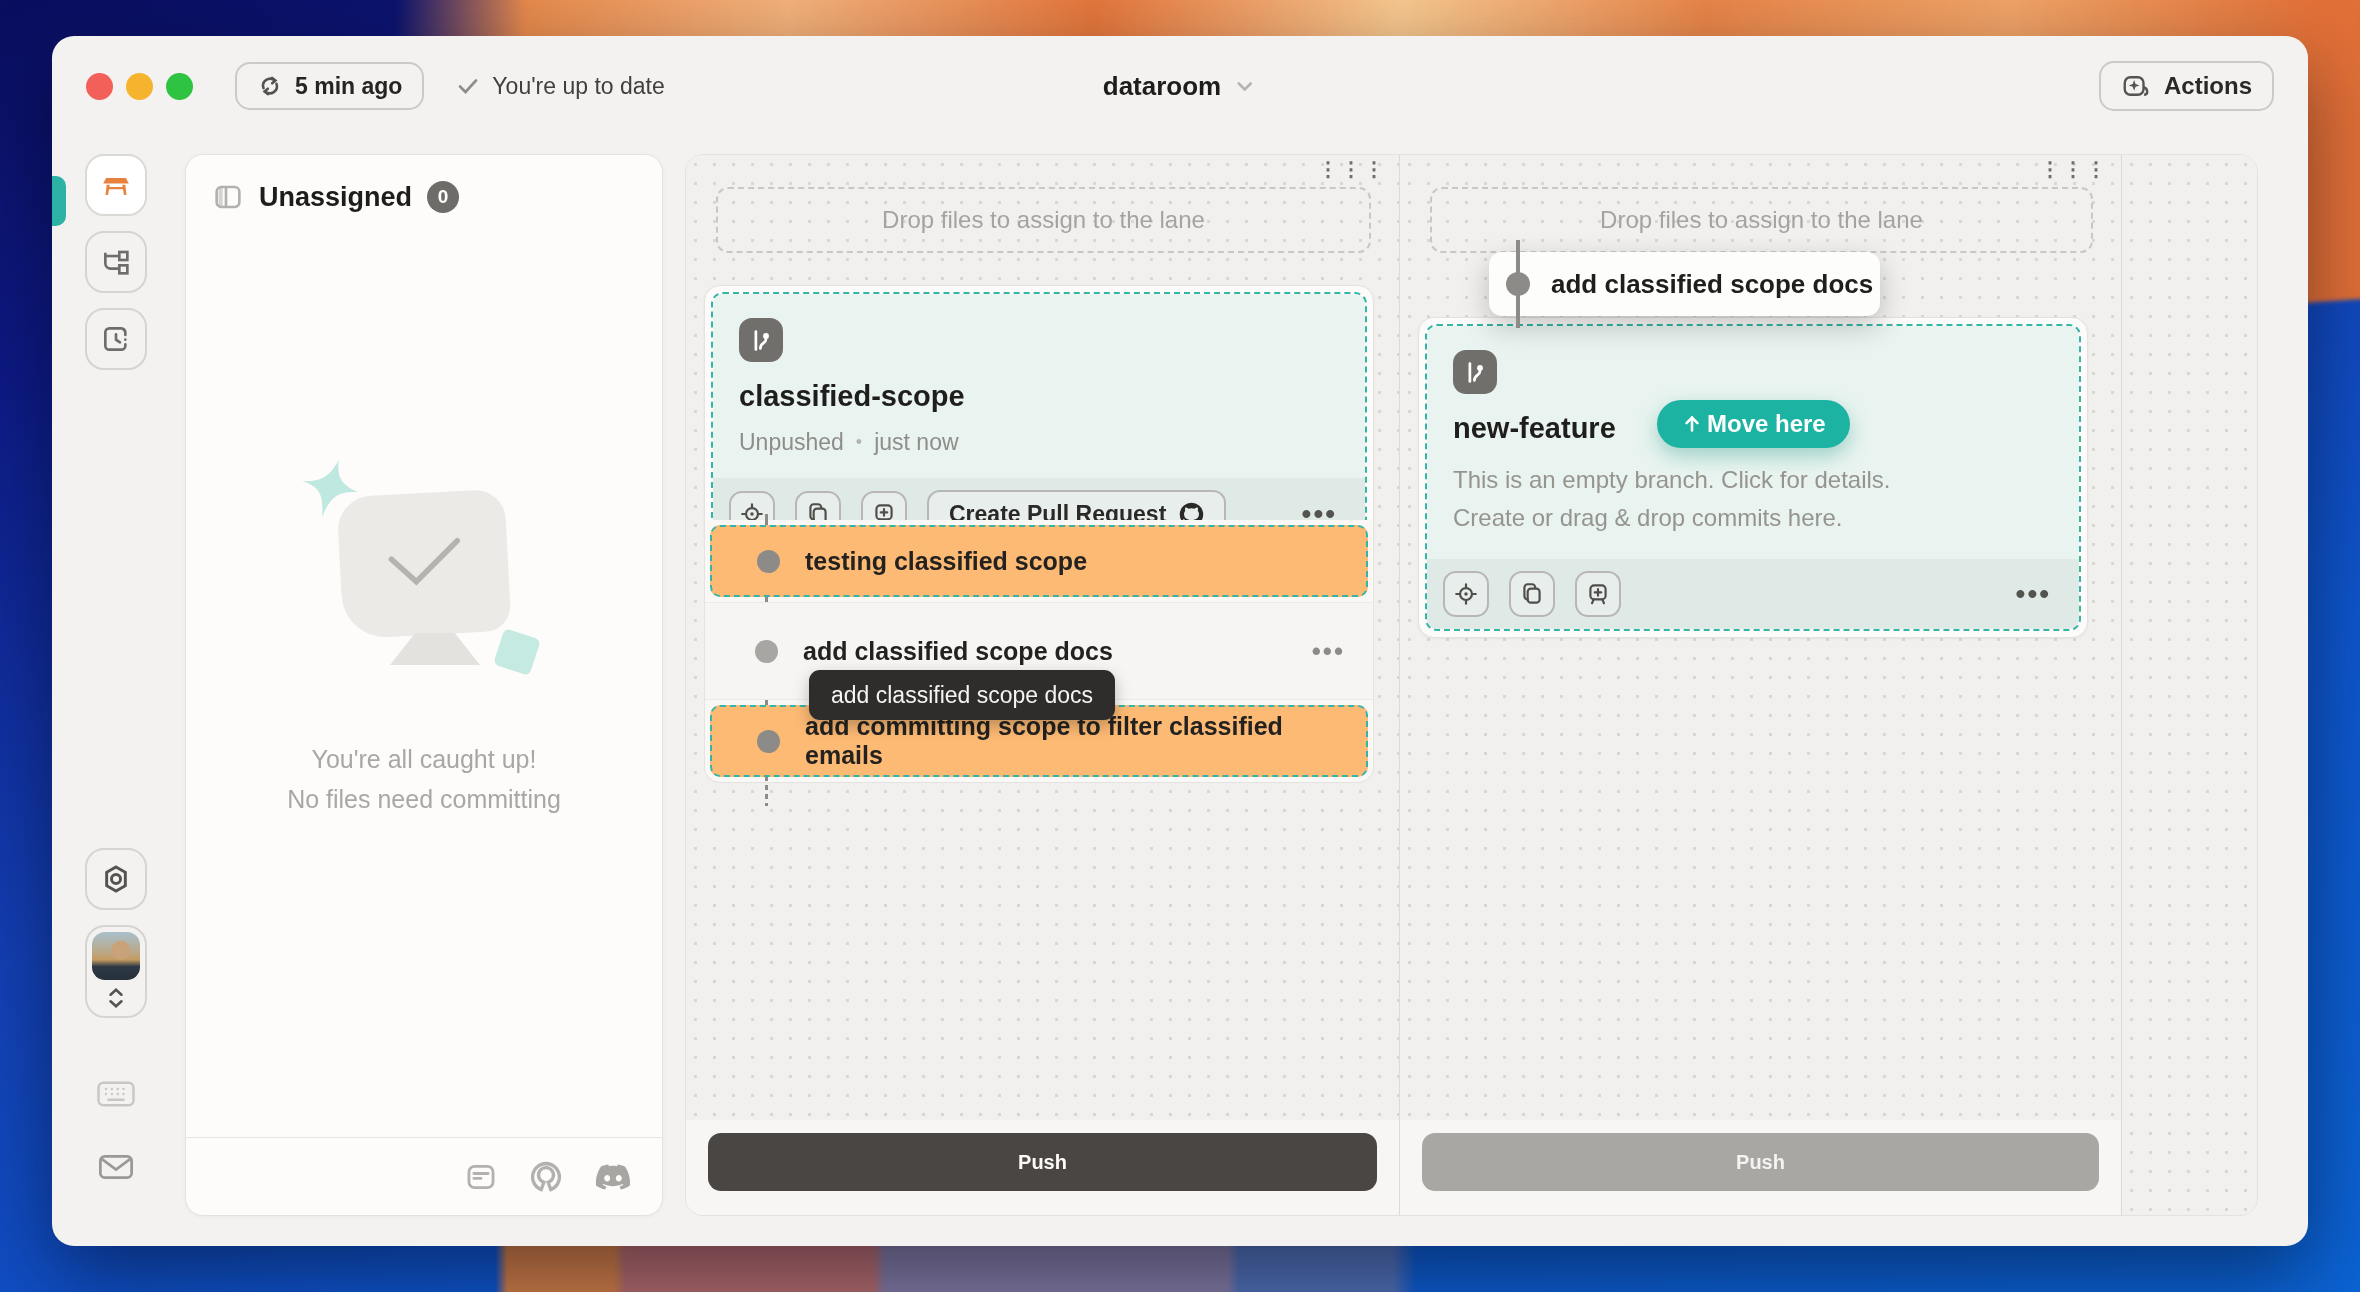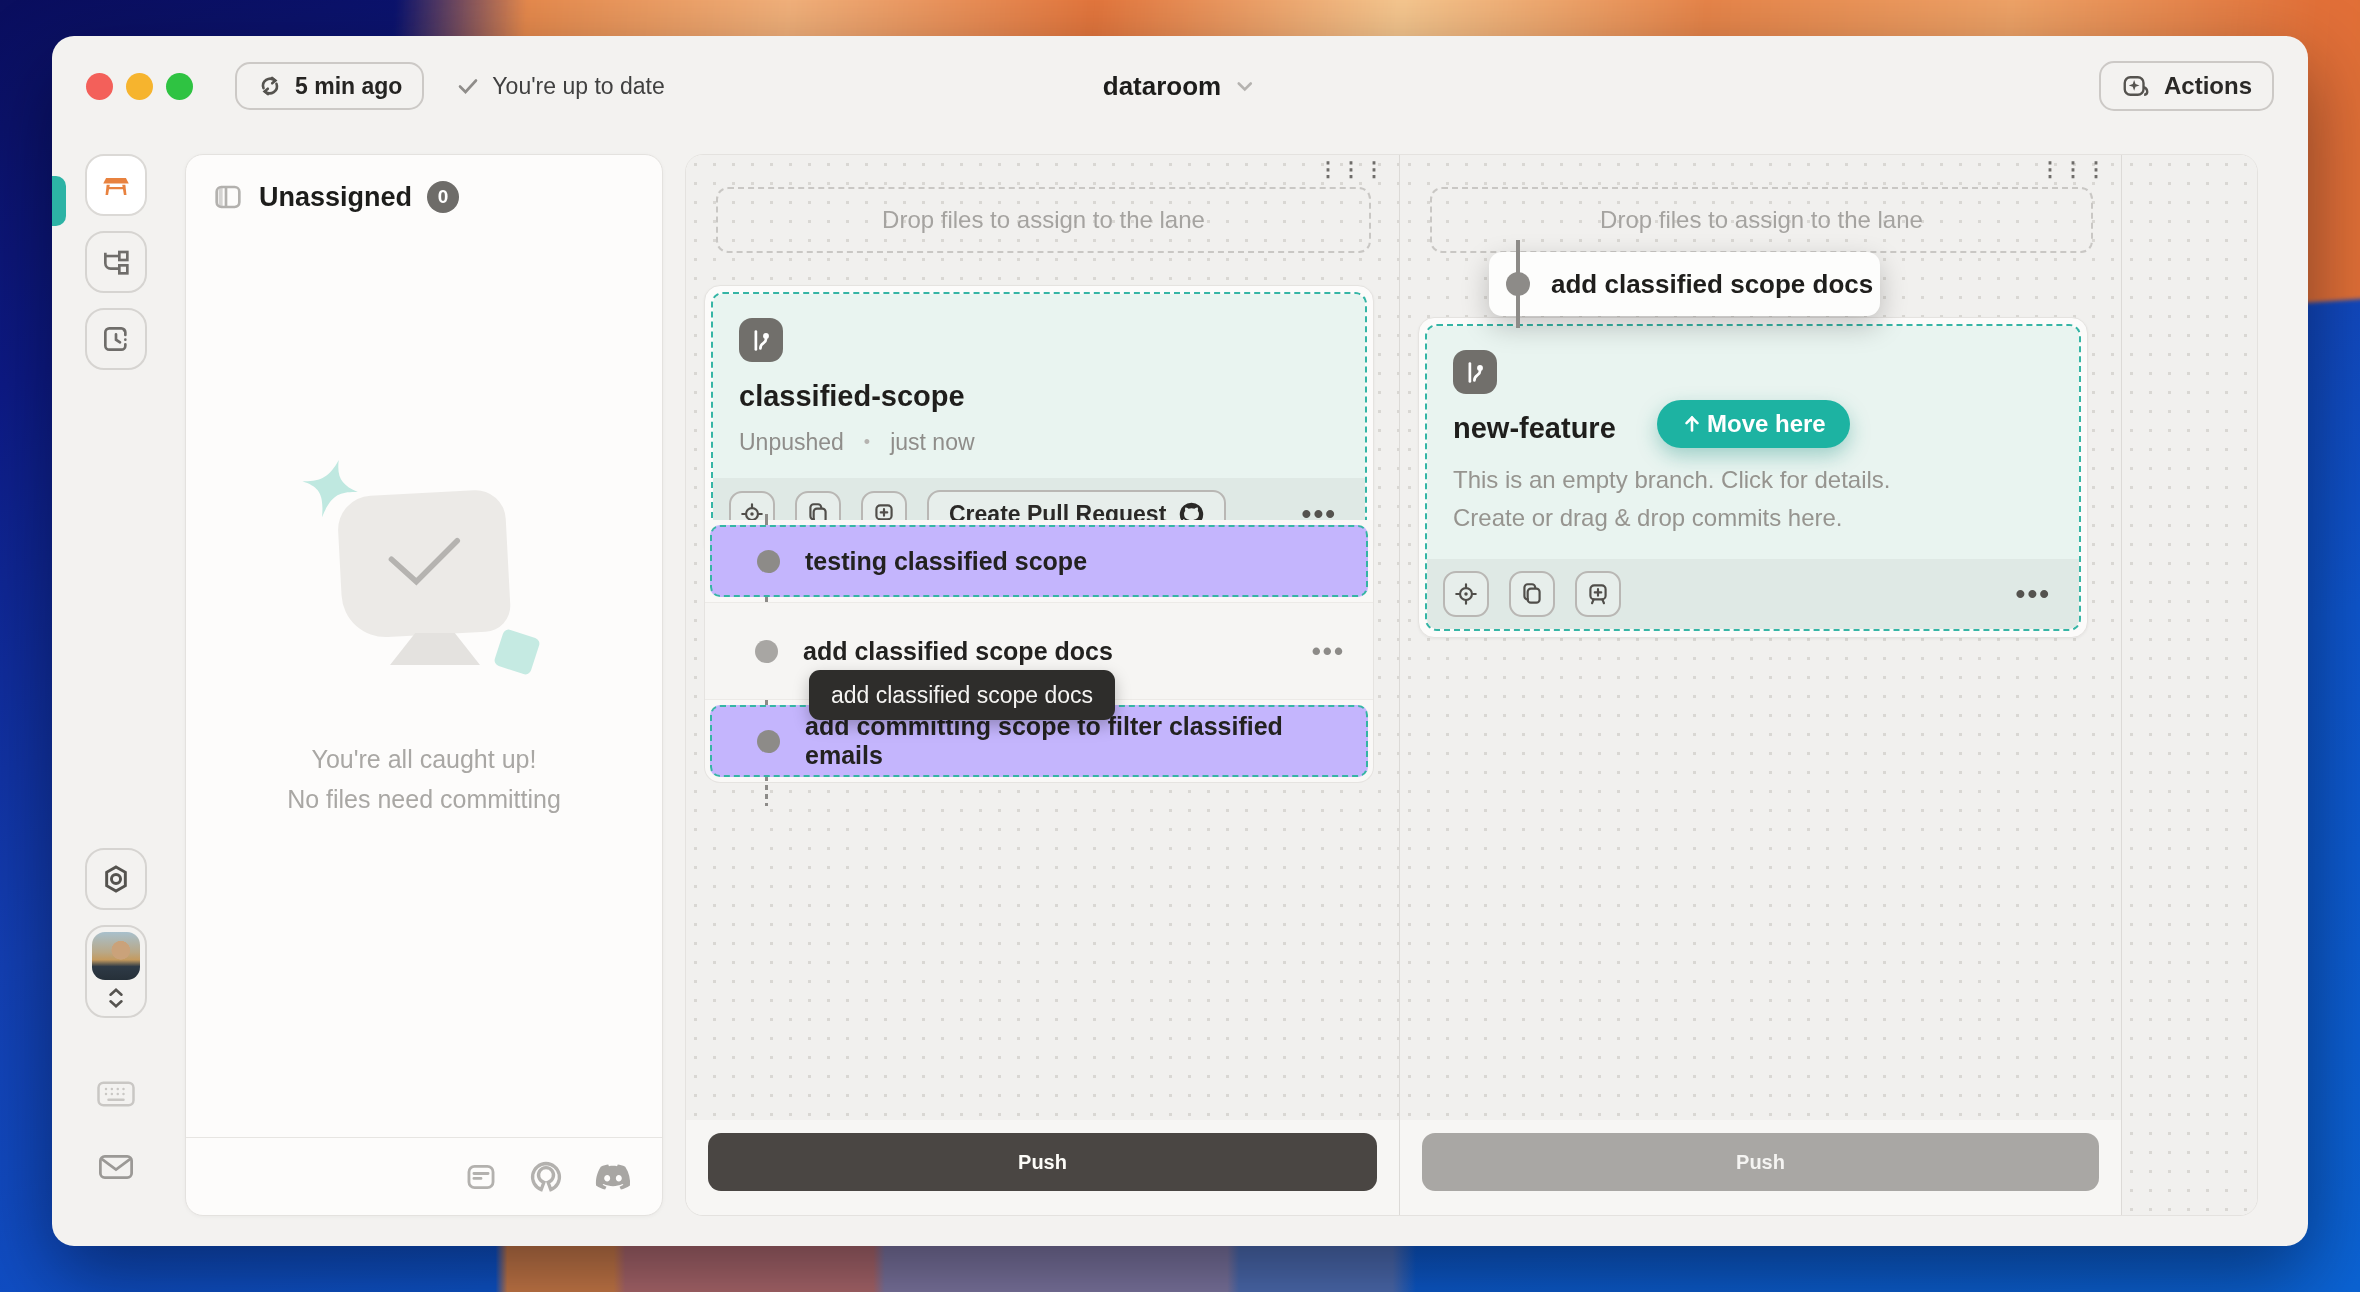--- a/index.html
+++ b/index.html
@@ -87,40 +87,40 @@
   .dropzone { position:absolute; left:30px; right:28px; top:32px; height:66px; border:2.5px dashed #c9c7c4; border-radius:12px;
     display:flex; align-items:center; justify-content:center; color:#a5a3a0; font-size:24px; }
 
   
   .bcard { position:absolute; left:18px; width:670px; background:#fcfbfa; border:1px solid #e5e3e0; border-radius:16px; padding:6px; box-shadow:0 1px 3px rgba(0,0,0,.05); }
   .bcard-in { border:2.5px dashed #35b5a5; border-radius:12px; overflow:hidden; }
   .bhead { background:#e9f4f0; padding:24px 26px 22px; }
   .brow { display:flex; gap:18px;flex-direction:column; }
   .bicon { width:44px; height:44px; border-radius:13px; background:#716f6b; color:#fff; display:flex; align-items:center; justify-content:center; flex:0 0 auto; }
   .bname { font-size:29px; font-weight:700; color:#1f1e1c; }
-  .bmeta { margin-top:16px; color:#8f8d8a; font-size:23px; display:flex; align-items:center; gap:20px; }
+  .bmeta { margin-top:16px; color:#8f8d8a; font-size:23px; display:flex; align-items:center; gap:12px; }
   .bmeta .sep { font-size:18px; color:#b5b3b0; }
   .bdesc { margin-top:16px; color:#96948f; font-size:24px; line-height:38px; }
   .bbar { background:#dfe9e5; padding:12px 16px; display:flex; align-items:center; gap:20px; }
   .sq-btn { width:46px; height:46px; border:2px solid #b9b7b4; border-radius:13px; background:rgba(255,255,255,.25);
     display:flex; align-items:center; justify-content:center; color:#504e4a; }
   .pr-btn { height:48px; border:2px solid #b9b7b4; border-radius:13px; background:rgba(255,255,255,.25);
     display:flex; align-items:center; gap:13px; padding:0 20px; font-size:23px; font-weight:600; color:#2a2927; font-family:inherit; }
   .kebab { margin-left:auto; color:#55534f; font-size:28px; font-weight:700; letter-spacing:2px; padding-right:12px; }
 
   
   .commits { position:absolute; left:18px; width:670px; background:#f9f8f6; border:1px solid #e5e3e0; border-top:none;
     border-radius:0 0 16px 16px; overflow:visible; }
   .cline { position:absolute; left:60px; top:-6px; width:3px; height:262px; background:#8d8b88; }
   .cline-dotted { position:absolute; left:60px; top:256px; width:3px; height:30px;
     background-image:linear-gradient(#8d8b88 55%, rgba(0,0,0,0) 0); background-size:3px 9px; }
   .crow { position:relative; display:flex; align-items:center; font-size:25px; font-weight:600; color:#232220; }
   .crow .cdot { position:absolute; left:50px; width:23px; height:23px; border-radius:50%; background:#8d8b88; }
   .crow .ctext { margin-left:98px; }
-  .crow.mint { margin:5px; height:72px; background:#c4b5fd; border:2.5px dashed #35b5a5; border-radius:10px; }
+  .crow.mint { margin:5px; height:72px; background:#fdba74; border:2.5px dashed #35b5a5; border-radius:10px; }
   .crow.mint .cdot { left:45px; }
   .crow.mint .ctext { margin-left:93px; }
   .crow.plain { height:98px; background:#f6f5f3; border-top:1px solid #eceae7; border-bottom:1px solid #eceae7; }
   .crow .kebab2 { margin-left:auto; margin-right:28px; color:#8d8b88; font-size:26px; font-weight:700; letter-spacing:2px; }
   .tooltip { position:absolute; left:104px; top:150px; height:50px; background:#2e2d2b; color:#f5f4f2; border-radius:11px;
     display:flex; align-items:center; padding:0 22px; font-size:23px; z-index:6; box-shadow:0 6px 16px rgba(0,0,0,.25); }
 
   
   .ghost { position:absolute; left:89px; top:97px; width:391px; height:64px; background:#fdfdfc; border-radius:13px;
     box-shadow:0 10px 28px rgba(0,0,0,.22); z-index:8; display:flex; align-items:center; }

